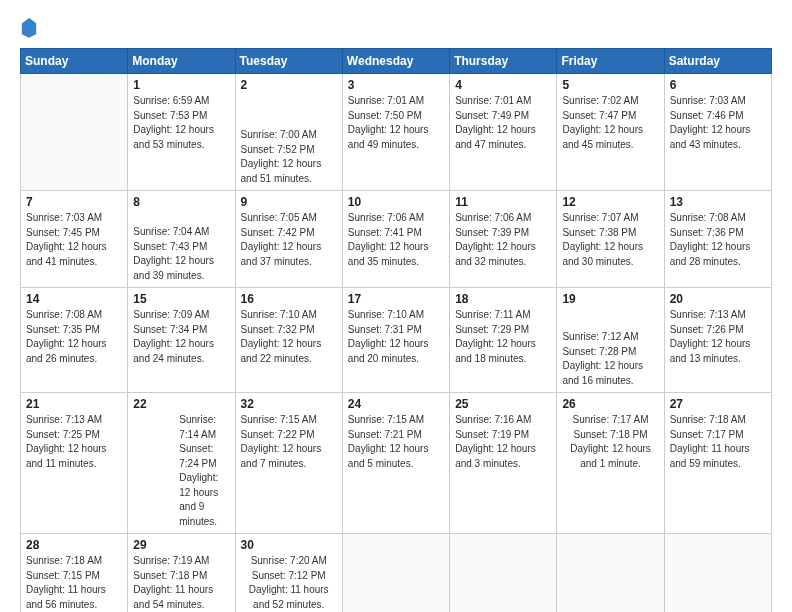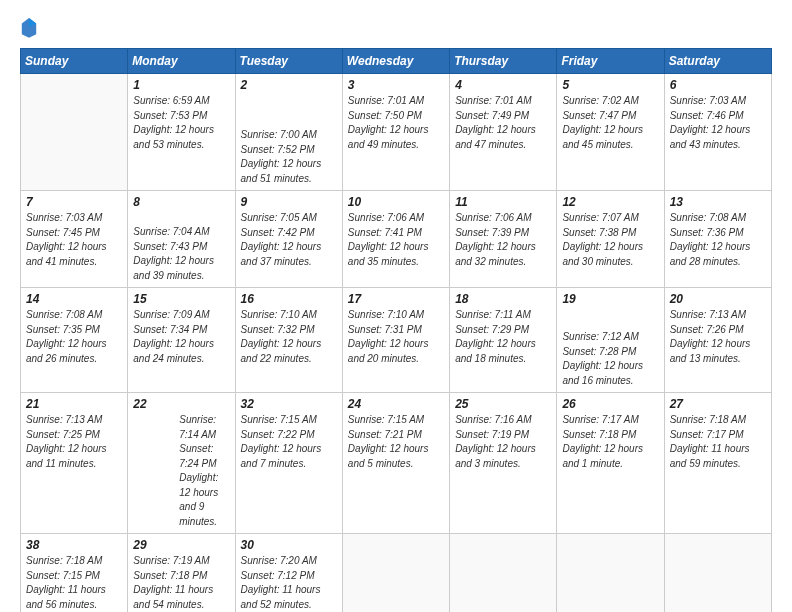--- a/index.html
+++ b/index.html
@@ -9,21 +9,20 @@
       font-family: Arial, sans-serif;
       background: #fff;
       overflow: hidden;
     }
     .page {
       width: 792px;
       height: 512px;
       padding: 16px 20px 10px 20px;
       display: flex;
       flex-direction: column;
-      font-style: italic;
     }
     .header {
       display: flex;
       justify-content: space-between;
       align-items: flex-start;
       margin-bottom: 10px;
     }
     .logo {
       display: flex;
       align-items: center;
@@ -311,51 +310,51 @@
           </td>
           <td>
             <span class="day-number">25</span>
             <div class="day-info" style="white-space: pre-line;">Sunrise: 7:16 AM
 Sunset: 7:19 PM
 Daylight: 12 hours
 and 3 minutes.</div>
           </td>
           <td>
             <span class="day-number">26</span>
-            <div class="day-info" style="white-space: pre-line;">Sunrise: 7:17 AM
+            <div class="day-info" style="white-space: pre-line; text-align: center;">Sunrise: 7:17 AM
 Sunset: 7:18 PM
 Daylight: 12 hours
 and 1 minute.</div>
           </td>
           <td>
             <span class="day-number">27</span>
             <div class="day-info" style="white-space: pre-line;">Sunrise: 7:18 AM
 Sunset: 7:17 PM
 Daylight: 11 hours
 and 59 minutes.</div>
           </td>
         </tr>
         <tr class="last-row">
           <td>
-            <span class="day-number">38</span>
+            <span class="day-number">28</span>
             <div class="day-info" style="white-space: pre-line;">Sunrise: 7:18 AM
 Sunset: 7:15 PM
 Daylight: 11 hours
 and 56 minutes.</div>
           </td>
           <td>
             <span class="day-number">29</span>
             <div class="day-info" style="white-space: pre-line;">Sunrise: 7:19 AM
 Sunset: 7:18 PM
 Daylight: 11 hours
 and 54 minutes.</div>
           </td>
           <td>
             <span class="day-number">30</span>
-            <div class="day-info" style="white-space: pre-line;">Sunrise: 7:20 AM
+            <div class="day-info" style="white-space: pre-line; text-align: center;">Sunrise: 7:20 AM
 Sunset: 7:12 PM
 Daylight: 11 hours
 and 52 minutes.</div>
           </td>
           <td class="empty-cell"></td>
           <td class="empty-cell"></td>
           <td class="empty-cell"></td>
           <td class="empty-cell"></td>
         </tr>
       </tbody>

